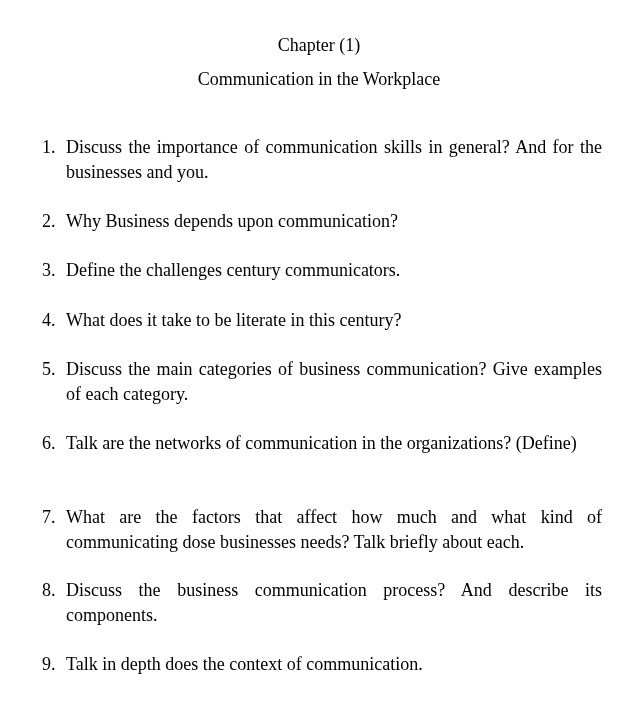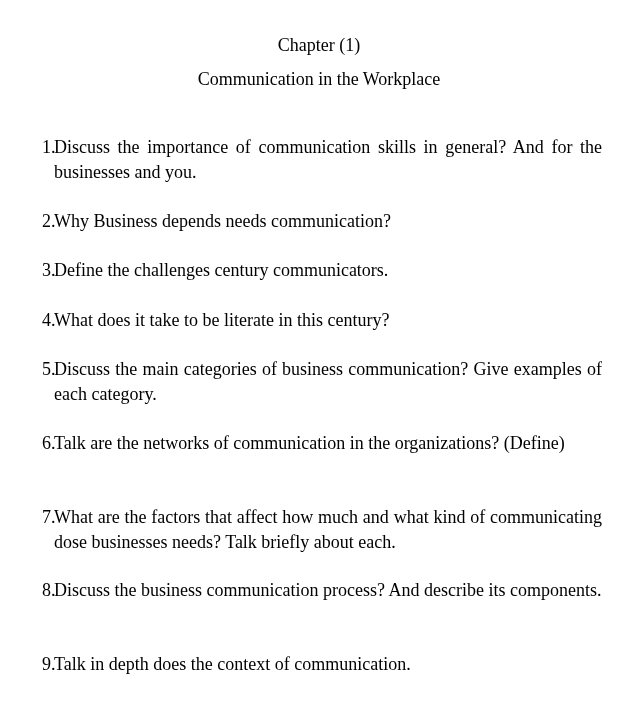--- a/index.html
+++ b/index.html
@@ -44,39 +44,39 @@
       line-height: 25px;
     }
     .q-num {
       position: absolute;
       left: 0;
       top: 0;
       width: 24px;
     }
     .q-text {
       display: block;
-      margin-left: 12px;
+      margin-left: 24px;
       text-align: justify;
       text-align-last: left;
     }
   </style>
 </head>
 <body>
 
 <div id="chapter-title" class="heading">Chapter (1)</div>
 <div id="chapter-subtitle" class="heading">Communication in the Workplace</div>
 
 <ol class="q-list">
   <li class="q-item" style="top:135px;">
     <span class="q-num">1.</span>
     <span class="q-text">Discuss the importance of communication skills in general? And for the businesses and you.</span>
   </li>
   <li class="q-item" style="top:209px;">
     <span class="q-num">2.</span>
-    <span class="q-text">Why Business depends needs communication?</span>
+    <span class="q-text">Why Business depends upon communication?</span>
   </li>
   <li class="q-item" style="top:258px;">
     <span class="q-num">3.</span>
     <span class="q-text">Define the challenges century communicators.</span>
   </li>
   <li class="q-item" style="top:308px;">
     <span class="q-num">4.</span>
     <span class="q-text">What does it take to be literate in this century?</span>
   </li>
   <li class="q-item" style="top:357px;">

